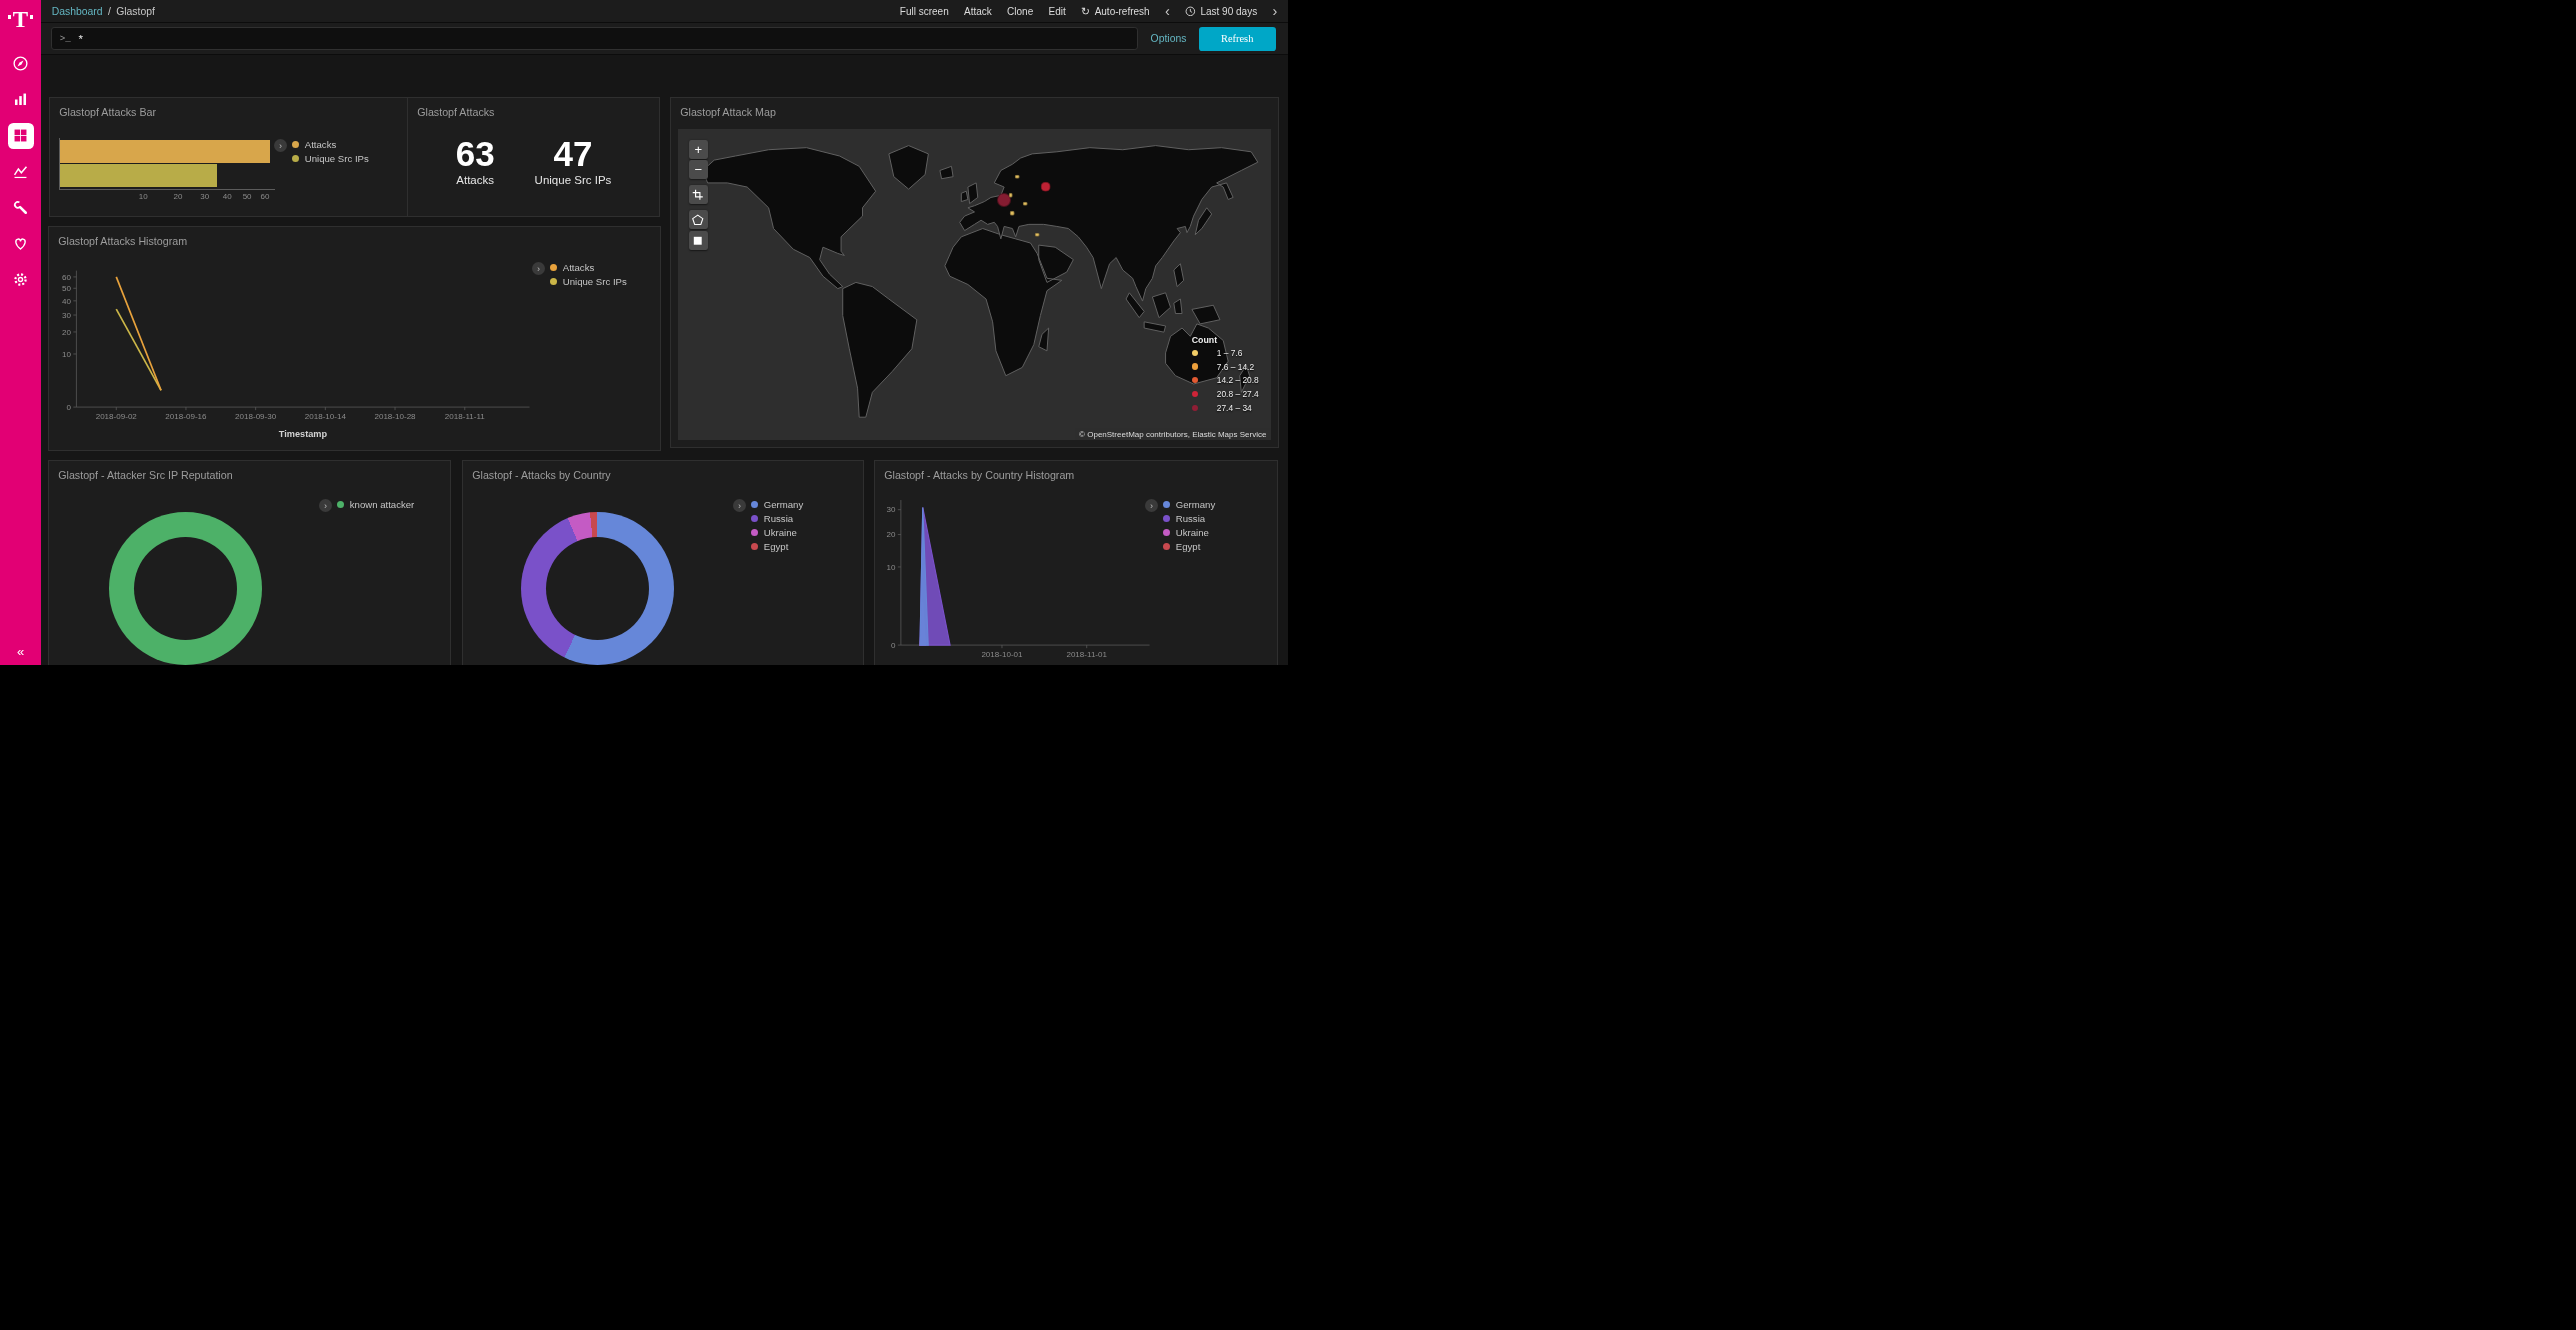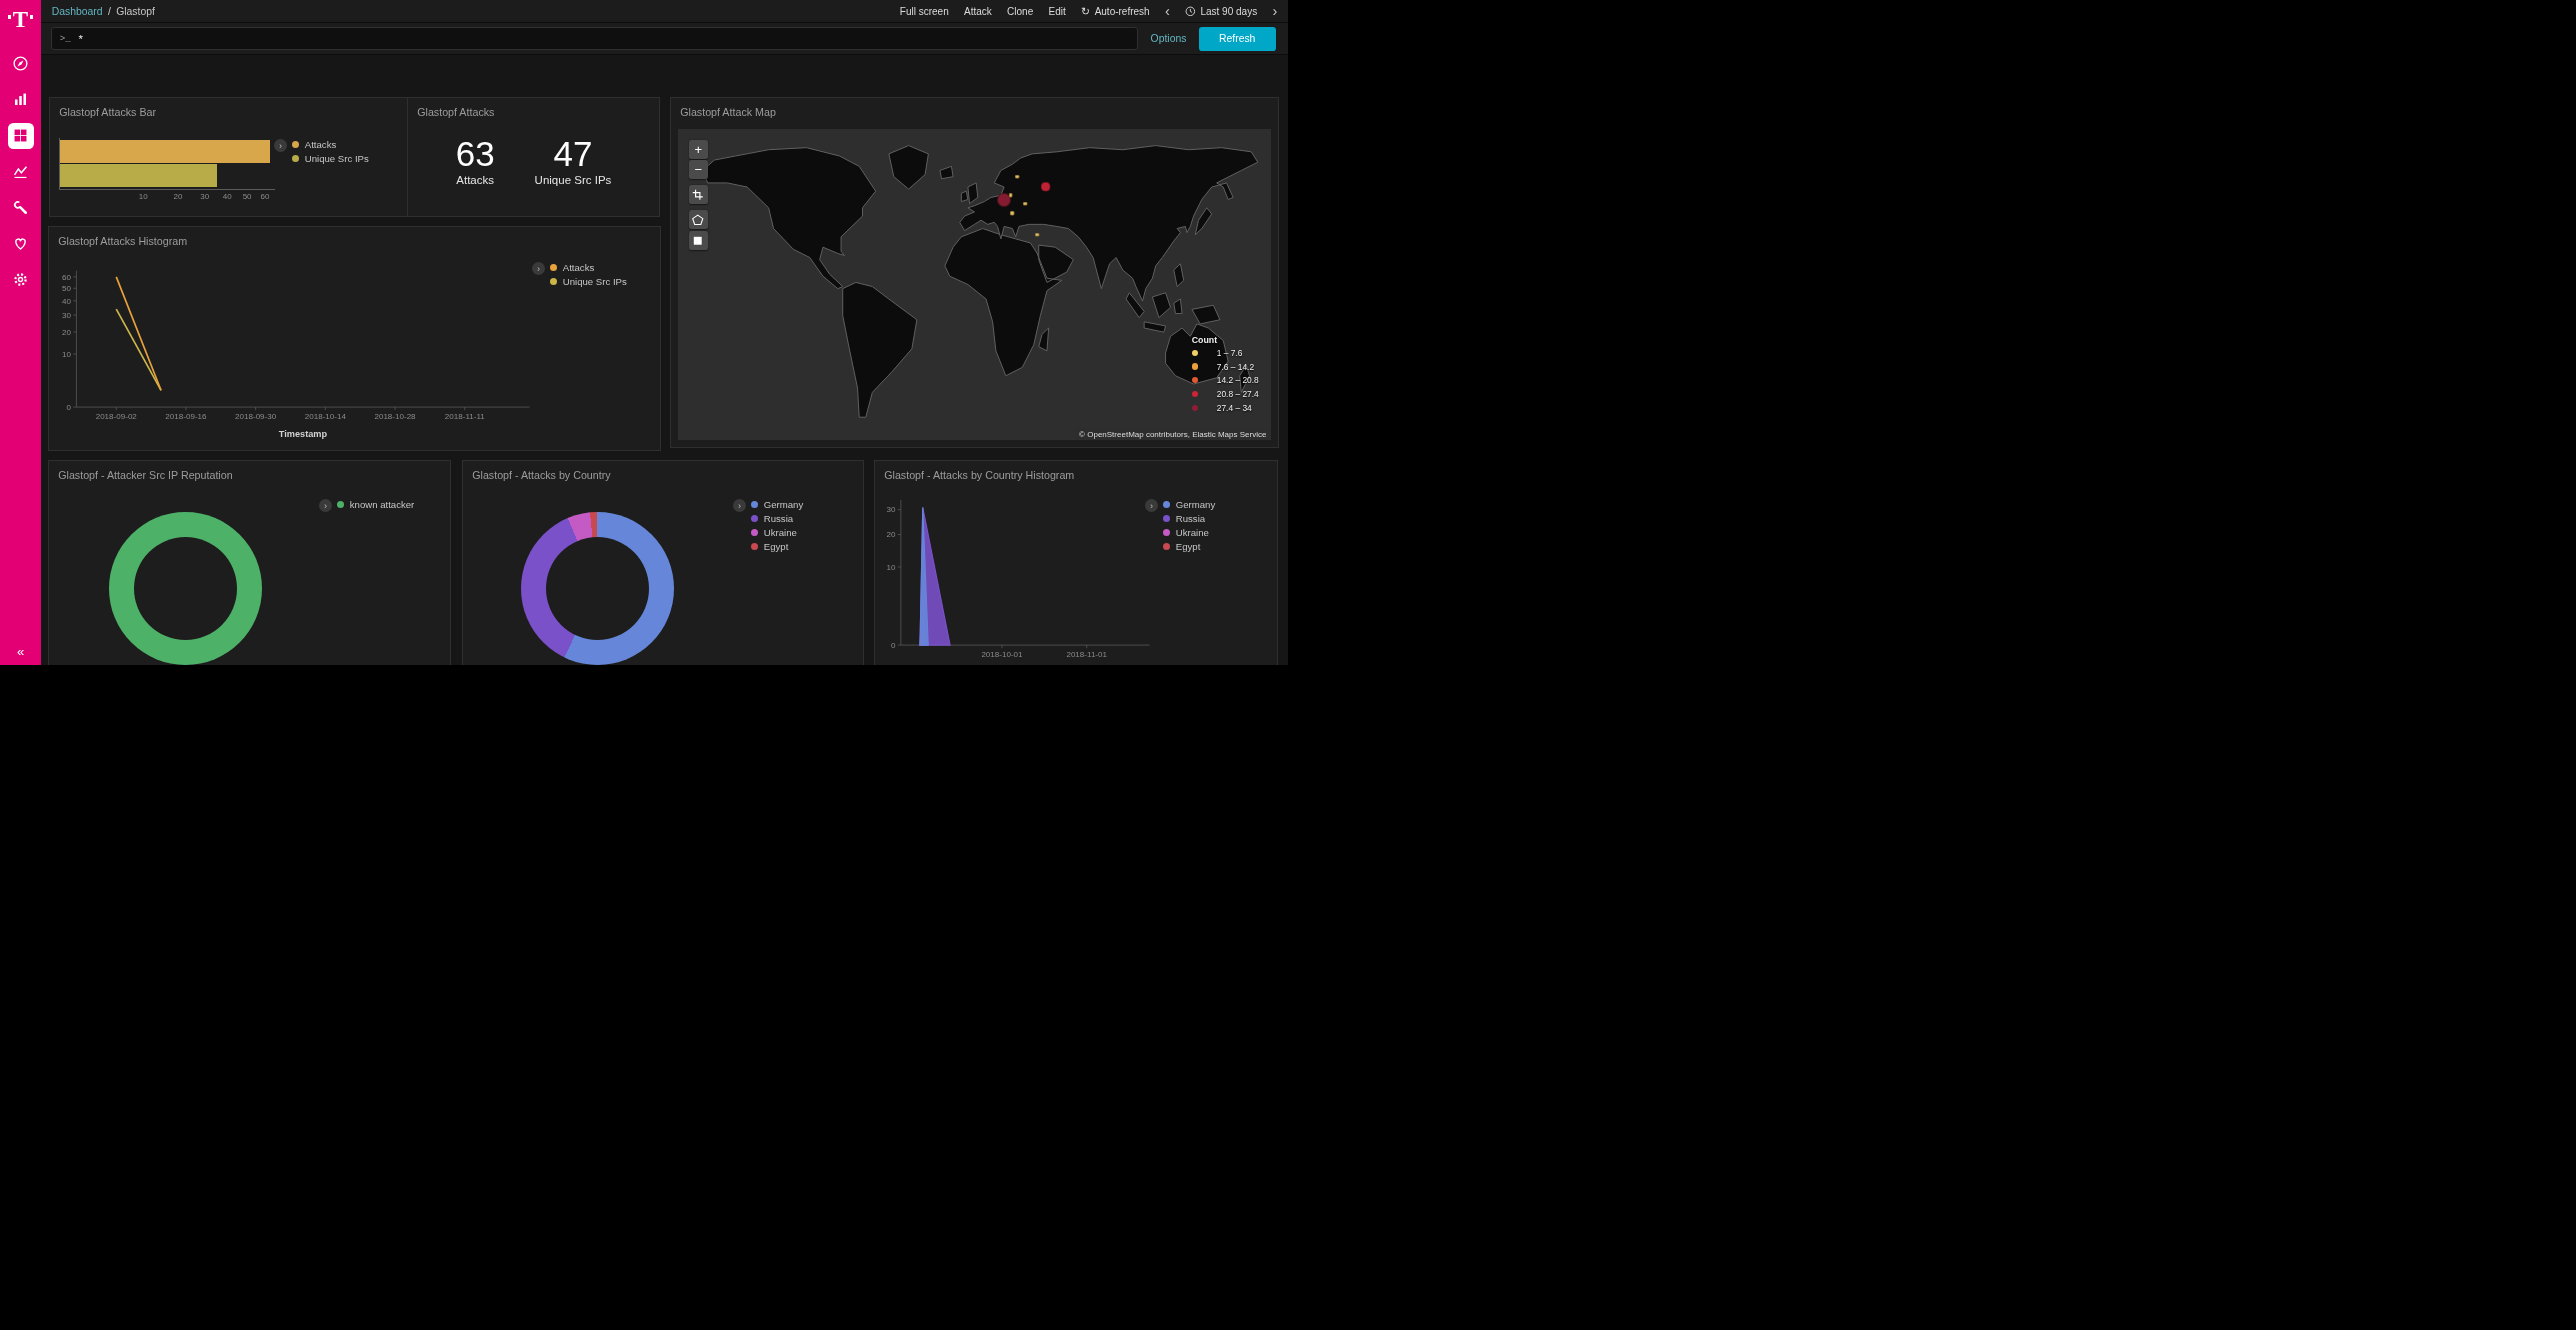--- a/index.html
+++ b/index.html
@@ -26,21 +26,21 @@
   .topmenu{display:flex;align-items:center;gap:15.3px;font-size:10px;color:#dcdcdc}
   .menu-item{cursor:pointer;display:flex;align-items:center;gap:4.6px;white-space:nowrap}
   .refresh-glyph{font-size:10.7px;color:#d9d9d9}
   .chev{font-size:14.6px;color:#c9c9c9;cursor:pointer;line-height:1}
 
   .querybar{height:32px;background:#1c1c1c;border-bottom:0.8px solid #0c0c0c;display:flex;align-items:center;gap:12.3px;padding:0 12.3px 0 10px}
   .query-input{flex:1;height:23px;background:#0f0f0f;border:0.8px solid #303030;border-radius:3.1px;display:flex;align-items:center;gap:7.7px;padding:0 7.7px}
   .prompt{font-family:"Liberation Mono",monospace;font-size:9.2px;color:#9a9a9a}
   .query-input input{flex:1;background:transparent;border:0;outline:0;color:#e8e8e8;font-size:11.5px;font-family:inherit}
   .options{color:#64b6c2;font-size:10.4px;text-decoration:none;cursor:pointer}
-  .refresh-btn{width:77px;height:24px;background:#00A7C7;color:#fff;border:0;border-radius:3.1px;font-size:10.4px;font-family:Liberation Sans, sans-serif;cursor:pointer}
+  .refresh-btn{width:77px;height:24px;background:#00A7C7;color:#fff;border:0;border-radius:3.1px;font-size:10.4px;font-family:Liberation Serif, serif;cursor:pointer}
 
   .filterbar{height:35px;background:#1a1a1a;padding:9.2px 0 0 10px}
   .add-filter{font-size:9.6px;color:#64b6c2;text-decoration:none;border-bottom:0.8px dashed #3f6e75;padding-bottom:0.8px;cursor:pointer}
   .add-filter .plus{font-weight:700}
 
   
   .panel{position:absolute;background:#1d1d1d;border:0.8px solid #2f2f2f;padding:7.7px 9.2px;overflow:hidden}
   .panel-title{font-size:10.7px;color:#9c9c9c;font-weight:400}
 
   .legend{position:absolute;display:flex;align-items:flex-start;gap:5.4px}
@@ -51,21 +51,21 @@
 
   
   .bar-wrap{position:absolute;left:9.2px;top:40px;width:216px}
   .bar-plot{border-left:0.8px solid #5c5c5c;border-bottom:0.8px solid #5c5c5c;padding-top:1.5px}
   .hbar{height:23px;margin-bottom:1.5px}
   .bar-ticks{position:relative;height:12.3px;margin-top:2.3px;font-size:8px;color:#8b8b8b}
   .bar-ticks span{position:absolute;transform:translateX(-50%)}
 
   
   .metrics{display:flex;justify-content:center;gap:40px;margin-top:18.4px;text-align:center}
-  .metric-value{font-size:35px;font-weight:400;color:#fff;line-height:1}
+  .metric-value{font-size:35px;font-weight:700;color:#fff;line-height:1}
   .metric-label{font-size:11.5px;color:#e6e6e6;margin-top:3.1px}
 
   
   .map{position:absolute;left:7px;right:7px;top:31px;bottom:7px;background:#2e2e2e;overflow:hidden;cursor:grab}
   #world{position:absolute;inset:0;width:100%;height:100%}
   #world path{fill:#0c0c0c;stroke:#606060;stroke-width:1;vector-effect:non-scaling-stroke}
   #map-points{position:absolute;inset:0}
   .map-dot{position:absolute;border-radius:50%;transform:translate(-50%,-50%);opacity:.92;border:1.5px solid rgba(0,0,0,.4)}
   .map-ctrl{position:absolute;left:10.7px;top:10.7px;display:flex;flex-direction:column;gap:6.1px}
   .ctrl-group{display:flex;flex-direction:column;gap:1.5px}

